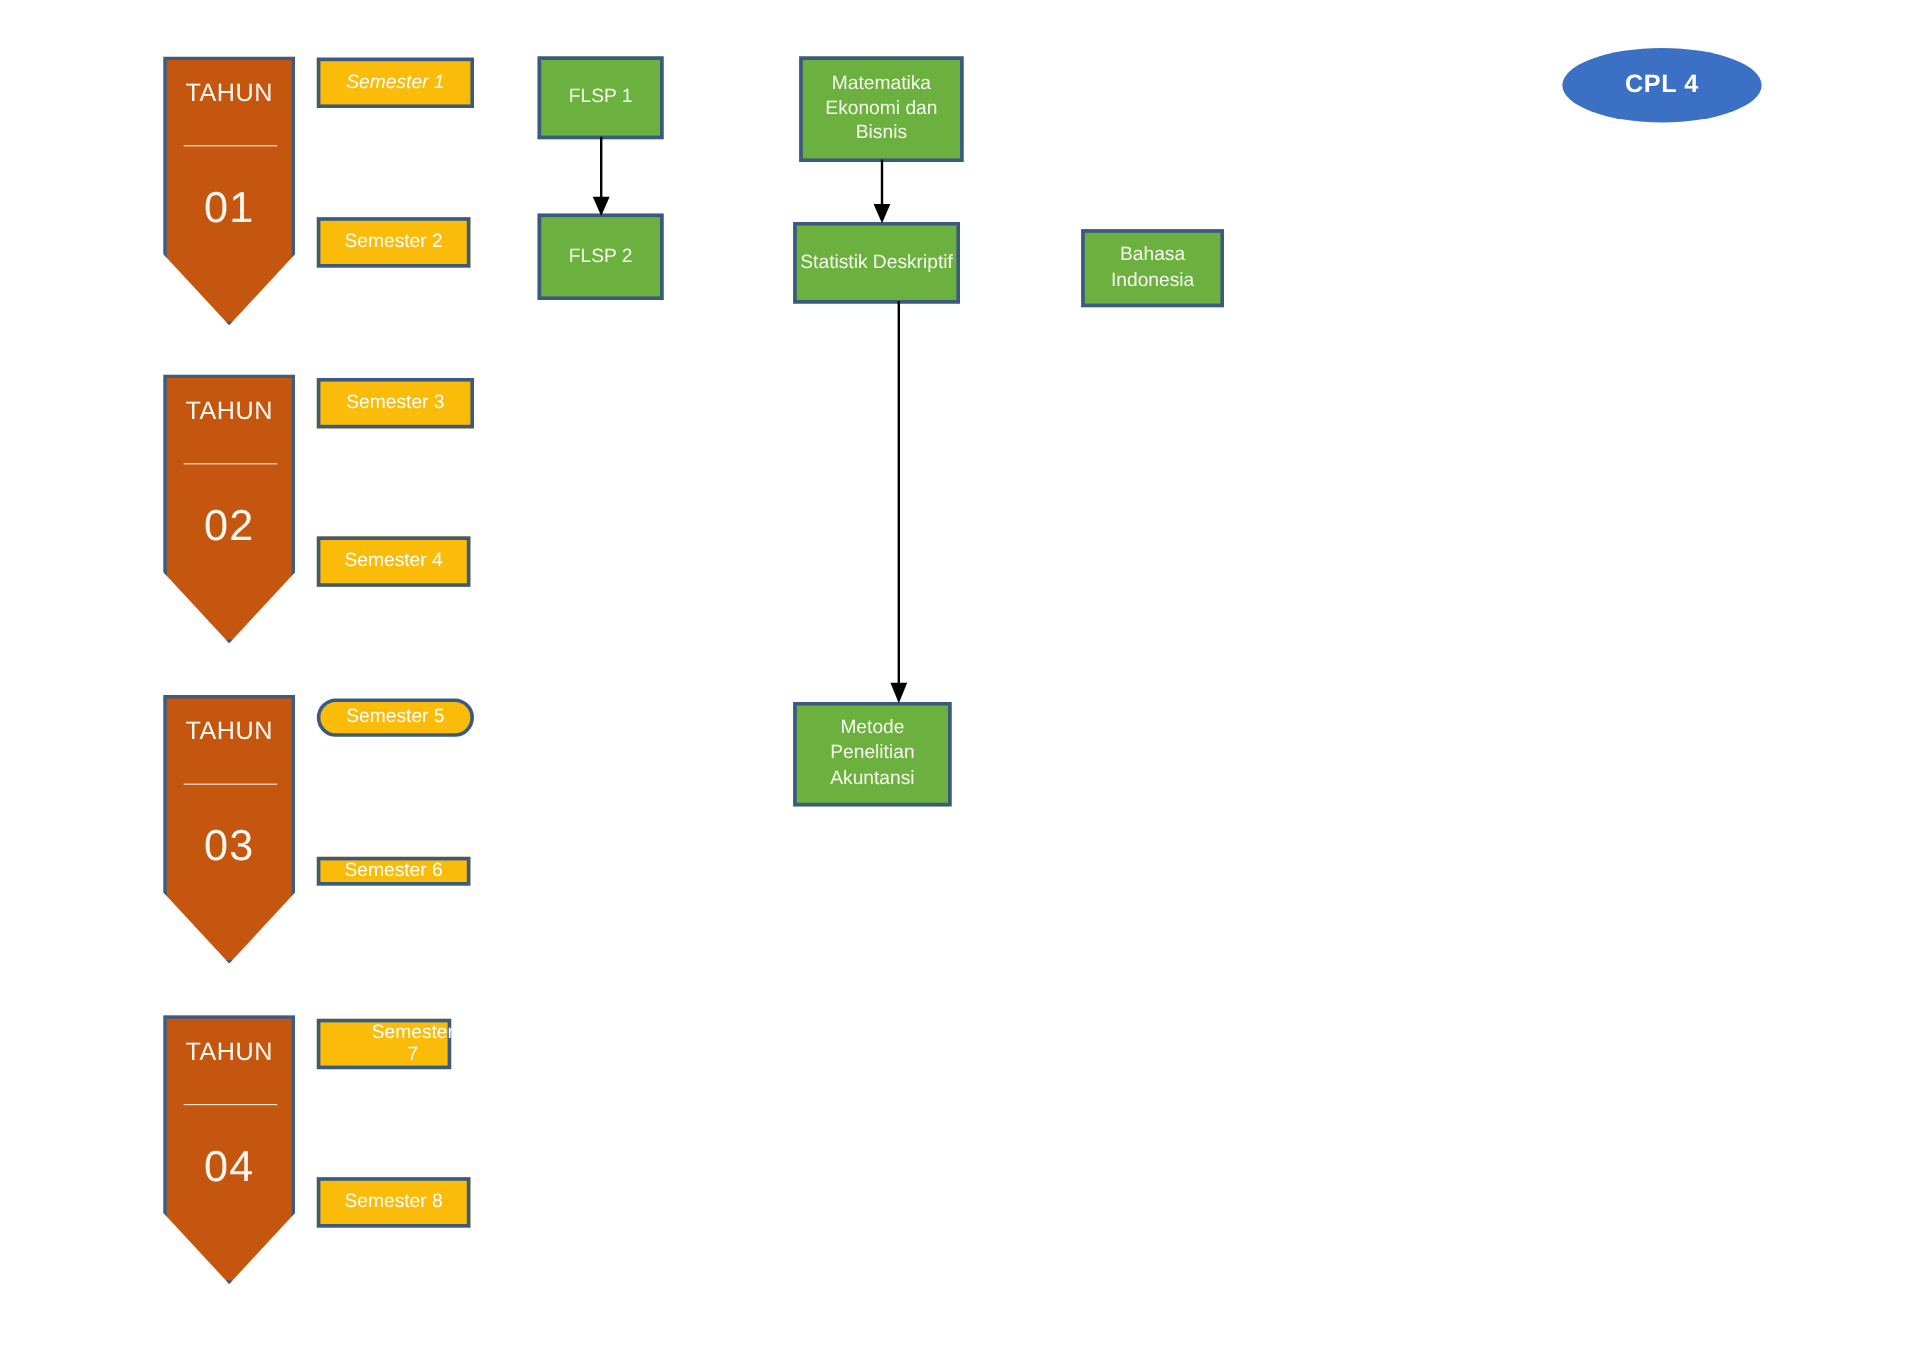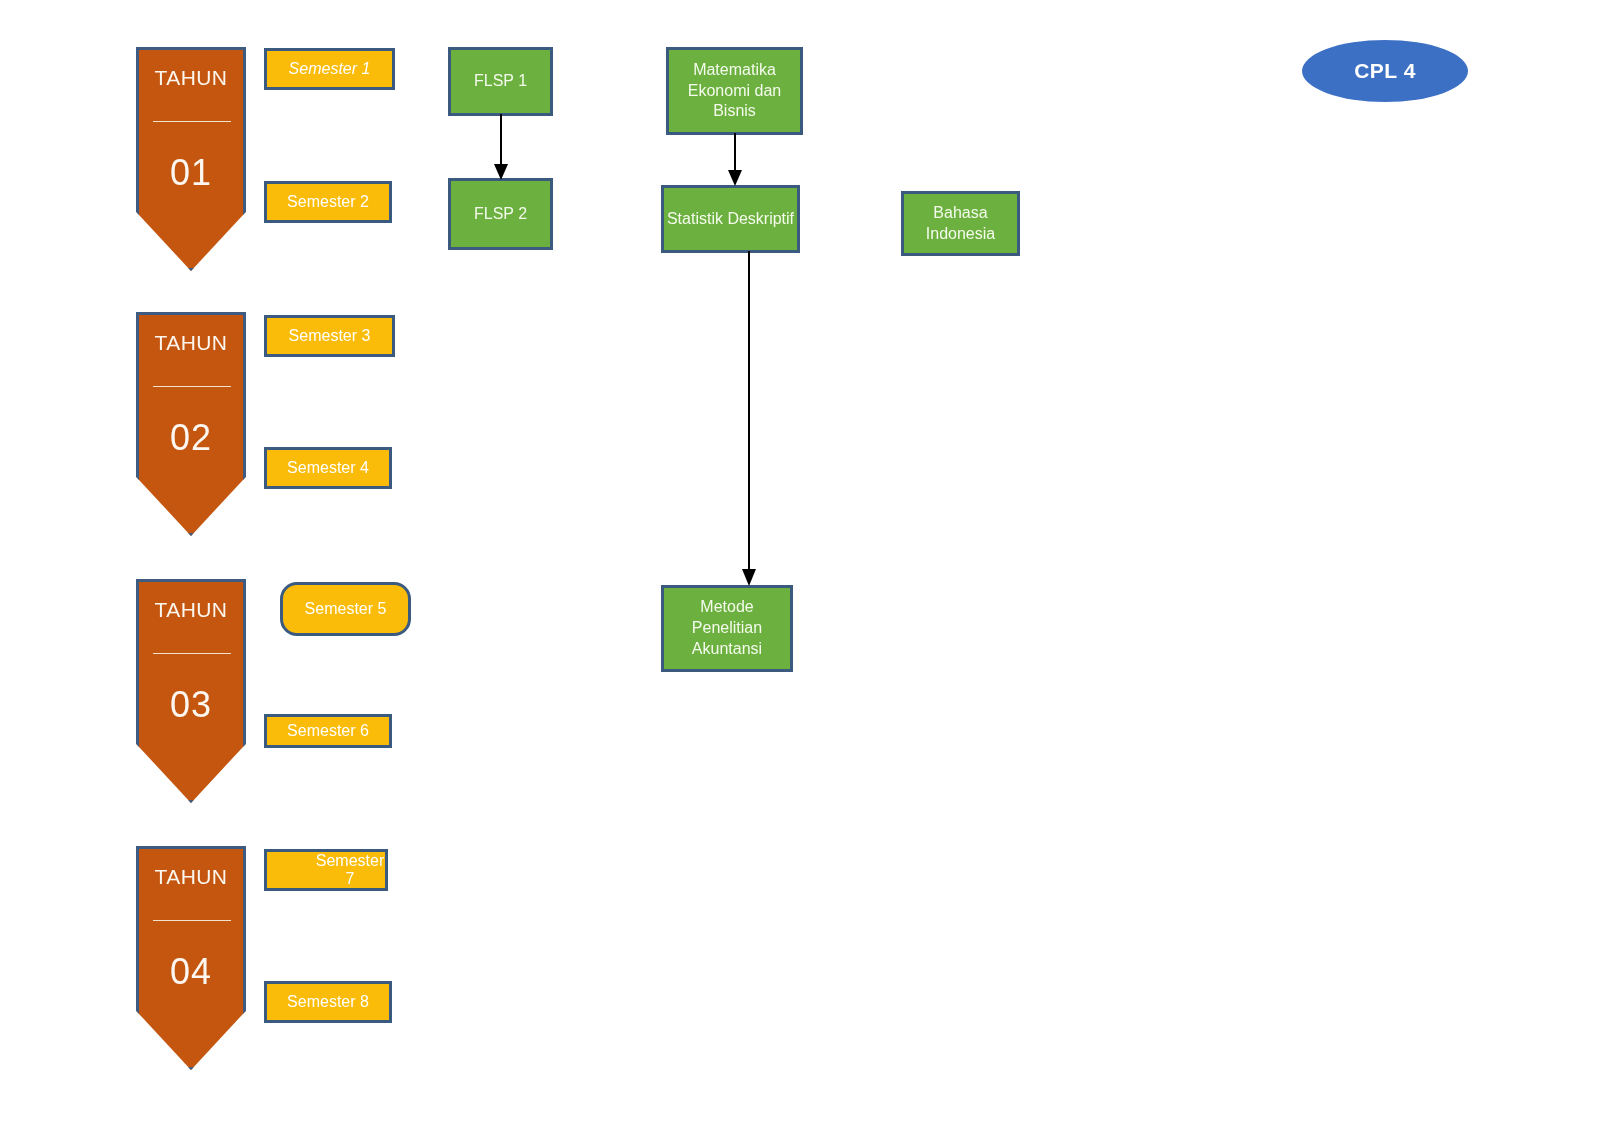--- a/index.html
+++ b/index.html
@@ -155,24 +155,24 @@
     <div class="year-rule"></div>
     <div class="year-num">04</div>
   </div>
 
   <div class="chip" style="left:264px; top:48px;  width:131px; height:42px;font-style:italic;">Semester 1</div>
   <div class="chip" style="left:264px; top:181px; width:128px; height:42px;">Semester 2</div>
 
   <div class="chip" style="left:264px; top:315px; width:131px; height:42px;">Semester 3</div>
   <div class="chip" style="left:264px; top:447px; width:128px; height:42px;">Semester 4</div>
 
-  <div class="chip" style="left:280px; top:582px; width:131px; height:54px;border-radius:17px;">Semester 5</div>
-  <div class="chip" style="left:264px; top:714px; width:128px; height:34px;">Semester 6</div>
-
-  <div class="chip" style="left:264px; top:849px; width:124px; height:42px;padding-left:48px;">Semester 7</div>
+  <div class="chip" style="left:264px; top:582px; width:131px; height:32px;border-radius:17px;">Semester 5</div>
+  <div class="chip" style="left:264px; top:714px; width:128px; height:24px;">Semester 6</div>
+
+  <div class="chip" style="left:264px; top:849px; width:112px; height:42px;padding-left:48px;">Semester 7</div>
   <div class="chip" style="left:264px; top:981px; width:128px; height:42px;">Semester 8</div>
 
   <div class="course" style="left:448px; top:47px;  width:105px; height:69px;">FLSP 1</div>
   <div class="course" style="left:448px; top:178px; width:105px; height:72px;">FLSP 2</div>
 
   <div class="course" style="left:666px; top:47px;  width:137px; height:88px;">Matematika Ekonomi dan Bisnis</div>
   <div class="course" style="left:901px; top:191px; width:119px; height:65px;">Bahasa Indonesia</div>
 
   <div class="course" style="left:661px; top:185px; width:139px; height:68px;">Statistik Deskriptif</div>
 

